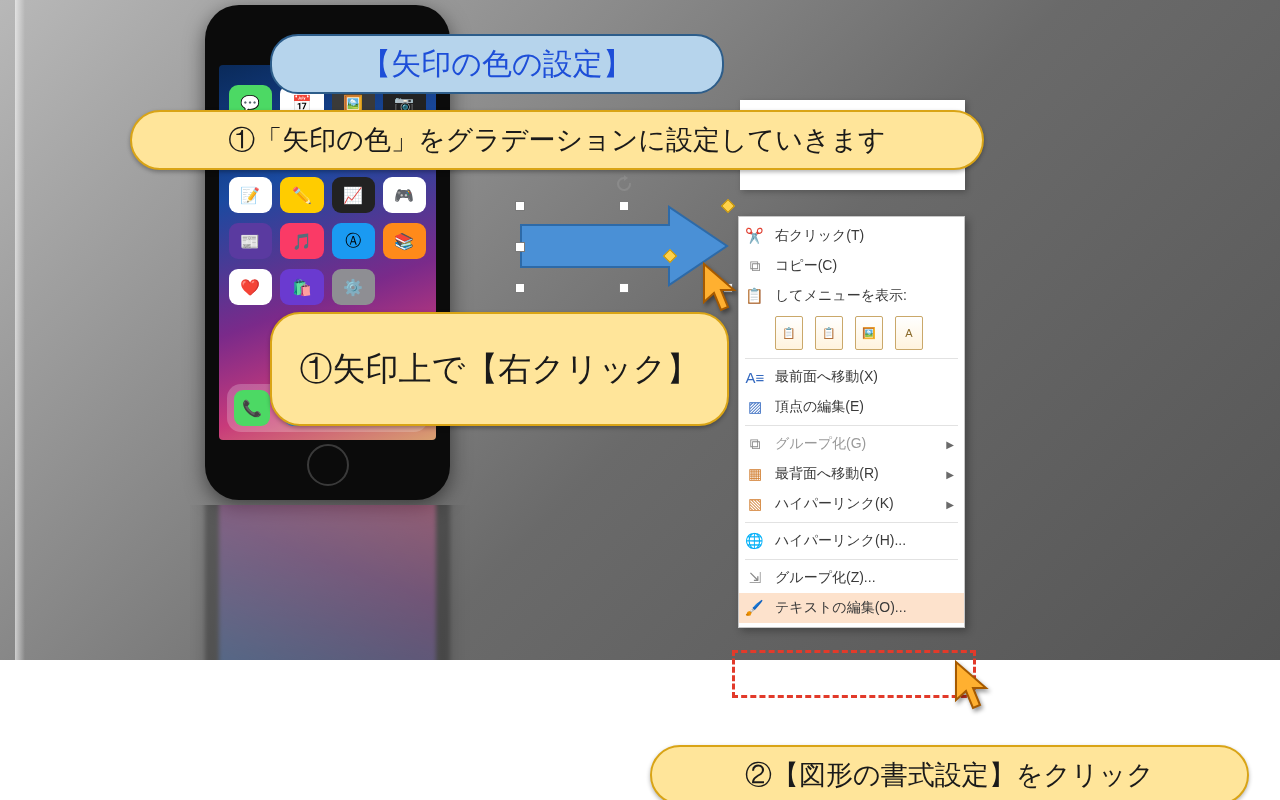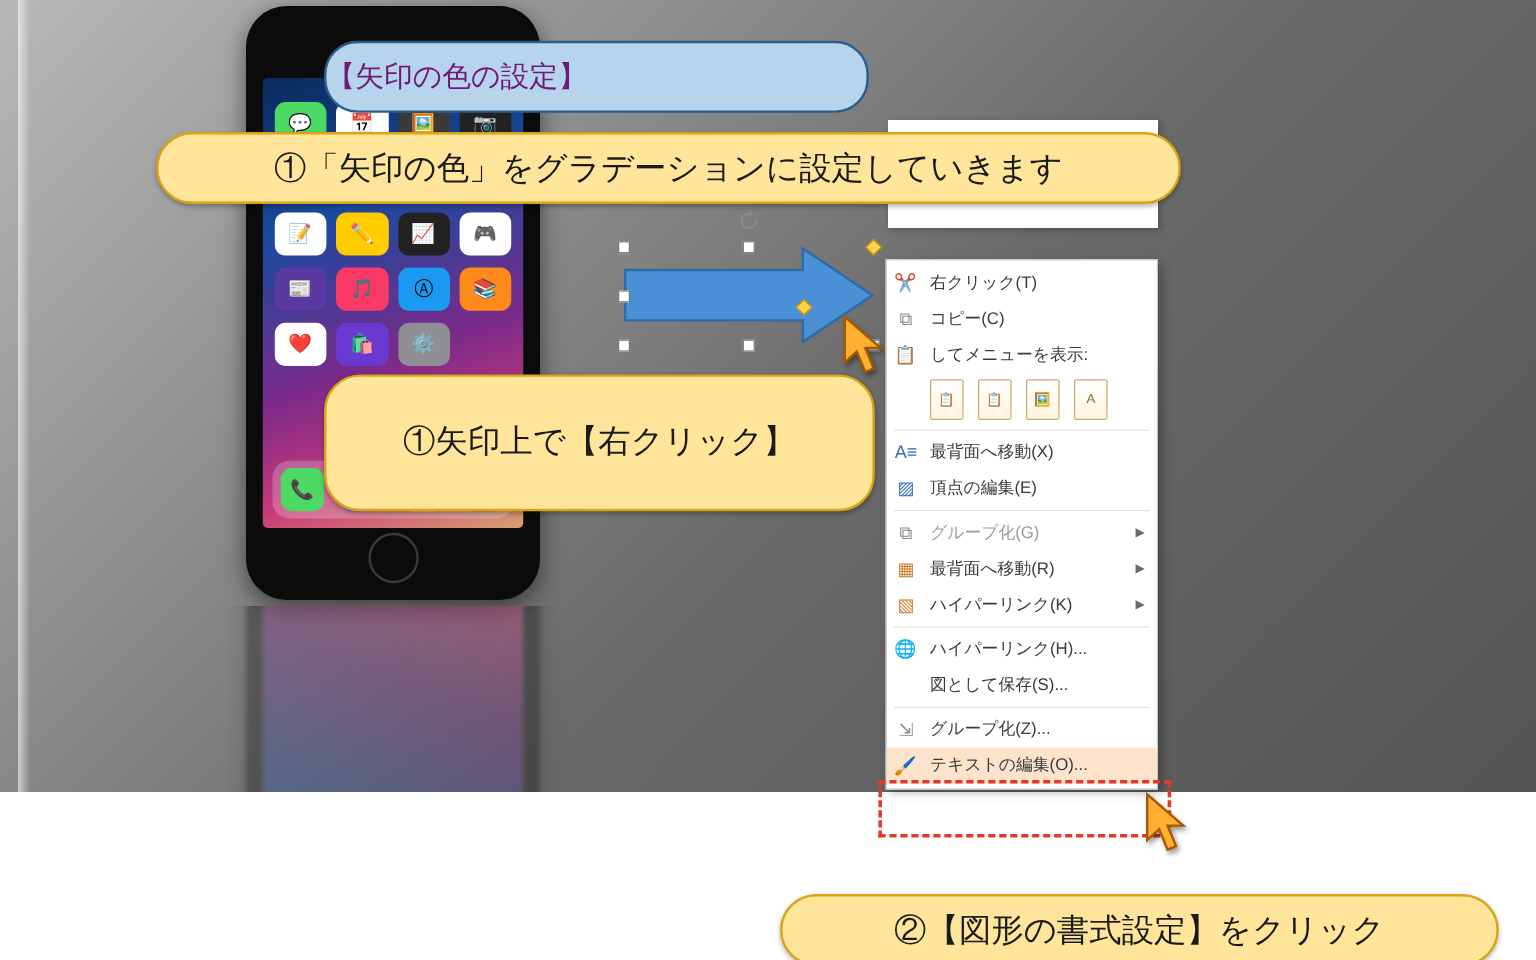--- a/index.html
+++ b/index.html
@@ -12,25 +12,25 @@
   .dot{width:8px;height:8px;border-radius:50%;background:#2a2a2a}
   .dot.wide{width:44px;border-radius:5px}
   .homebtn{position:absolute;bottom:14px;left:50%;transform:translateX(-50%);width:38px;height:38px;border:2px solid #3a3a3a;border-radius:50%}
   .appgrid{position:absolute;top:20px;left:10px;right:10px;display:grid;grid-template-columns:repeat(4,1fr);gap:10px 8px}
   .app{height:36px;border-radius:9px;display:flex;align-items:center;justify-content:center;font-size:16px}
   .dock{position:absolute;left:8px;right:8px;bottom:8px;height:48px;background:rgba(255,255,255,.22);border-radius:14px;display:flex;justify-content:space-around;align-items:center}
   .phone-reflection-mask{position:absolute;left:190px;top:505px;width:280px;height:155px;overflow:hidden;opacity:.35}
   .phone-reflection{transform:scaleY(-1);filter:blur(2px)}
   .phone-reflection .phone{position:absolute;left:15px;top:-350px}
   
-  .blue-pill{position:absolute;left:270px;top:34px;width:450px;height:56px;background:#b6d4ec;border:2px solid #2d5d8a;border-radius:28px;display:flex;align-items:center;justify-content:flex-start;font-size:24px;color:#701a75}
+  .blue-pill{position:absolute;left:270px;top:34px;width:450px;height:56px;background:#b6d4ec;border:2px solid #2d5d8a;border-radius:28px;display:flex;align-items:center;justify-content:center;font-size:30px;color:#1d4ed8}
   
   .gold{background:#ffe59a;border:2px solid #d9a416;border-radius:30px;color:#1a1a1a;display:flex;align-items:center;justify-content:center;position:absolute;box-shadow:0 2px 4px rgba(0,0,0,.3)}
   .gold1{left:130px;top:110px;width:850px;height:56px;font-size:27px}
-  .gold2{left:270px;top:312px;width:455px;height:110px;font-size:27px;text-align:center;line-height:1.45}
+  .gold2{left:270px;top:312px;width:455px;height:110px;font-size:33px;text-align:center;line-height:1.45}
   .gold3{left:650px;top:745px;width:595px;height:56px;font-size:27px}
   
   .sel-arrow{position:absolute;left:519px;top:175px}
   .sel-rot{position:absolute;left:96px;top:0;color:#9a9a9a;font-size:18px}
   .sel-rot svg{display:block}
   .block-arrow{position:absolute;top:30px;left:0;width:210px;height:82px}
   .handle{position:absolute;width:8px;height:8px;background:#fff;border:1px solid #7a7a7a}
   .handle.y{background:#ffd24a;border-color:#bb8a00;transform:rotate(45deg)}
   
   .cursor{position:absolute;filter:drop-shadow(2px 3px 2px rgba(0,0,0,.4))}
@@ -147,21 +147,21 @@
   </div>
   <div class="paste-row">
     <div class="pbtn">📋</div>
     <div class="pbtn">📋</div>
     <div class="pbtn">🖼️</div>
     <div class="pbtn">A</div>
   </div>
   <div class="sep"></div>
   <div class="mi">
     <span class="ic blue">A≡</span>
-    <span>最背面へ移動(X)</span>
+    <span>最前面へ移動(X)</span>
   </div>
   <div class="mi">
     <span class="ic blue">▨</span>
     <span>頂点の編集(E)</span>
   </div>
   <div class="sep"></div>
   <div class="mi disabled">
     <span class="ic gray">⧉</span>
     <span>グループ化(G)</span>
     <span class="sub">▶</span>
@@ -174,24 +174,20 @@
   <div class="mi">
     <span class="ic">▧</span>
     <span>ハイパーリンク(K)</span>
     <span class="sub">▶</span>
   </div>
   <div class="sep"></div>
   <div class="mi">
     <span class="ic blue">🌐</span>
     <span>ハイパーリンク(H)...</span>
   </div>
-  <div class="mi">
-    <span class="ic"></span>
-    <span>図として保存(S)...</span>
-  </div>
   <div class="sep"></div>
   <div class="mi">
     <span class="ic gray">⇲</span>
     <span>グループ化(Z)...</span>
   </div>
   <div class="mi hl">
     <span class="ic blue">🖌️</span>
     <span>テキストの編集(O)...</span>
   </div>
 </div>

